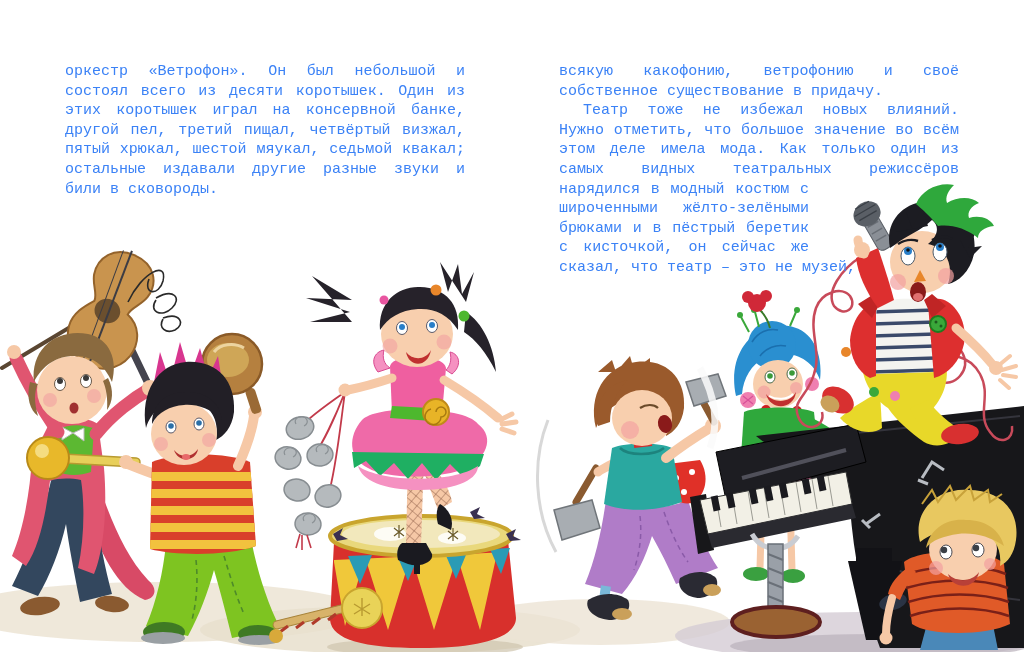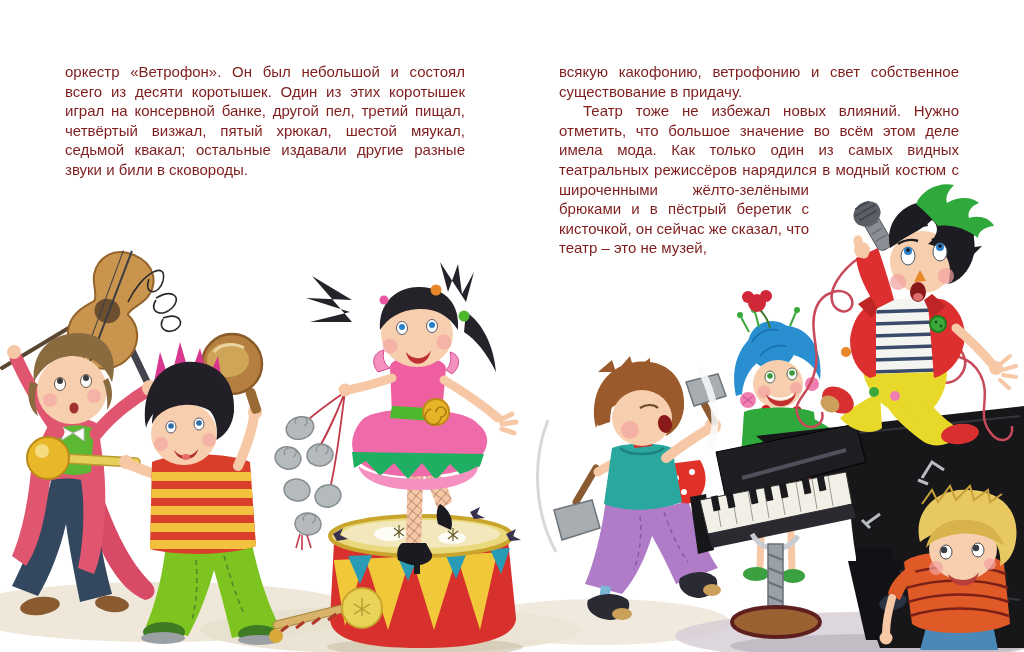--- a/index.html
+++ b/index.html
@@ -1,20 +1,20 @@
 <!DOCTYPE html>
 <html><head>
 <meta charset="utf-8">
 <style>
   html,body{margin:0;padding:0;background:#ffffff;}
   body{width:1024px;height:652px;overflow:hidden;font-family:"Liberation Sans",sans-serif;}
   .spread{position:relative;width:1024px;height:652px;background:#ffffff;}
   svg.illu{position:absolute;left:0;top:0;width:1024px;height:652px;}
   .textcol{position:absolute;top:62px;width:400px;font-size:15px;line-height:19.6px;
-           color:#7f1d1d;text-align:justify;z-index:2;}
+           color:#3b82f6;text-align:justify;z-index:2;font-family:Liberation Mono, monospace;}
   .textcol p{margin:0;padding:0;}
   .textcol p.indent{text-indent:24px;}
   .tc-left{left:65px;}
   .tc-right{left:559px;}
   .fl-a{float:right;width:0;height:79px;}
   .fl-b{float:right;clear:right;width:150px;height:62px;}
 </style>
 </head>
 <body>
 
@@ -440,17 +440,17 @@
     <circle cx="990" cy="564" r="6" fill="#f2a0a0" opacity="0.7"></circle>
     <path d="M948,574 C957,583 972,582 979,572 C976,590 952,590 948,574 Z" fill="#b84038"></path>
   </g>
 </svg>
 
 <div class="textcol tc-left">
   <p>оркестр «Ветрофон». Он был небольшой и состоял всего из десяти коротышек. Один из этих коротышек играл на консервной банке, другой пел, третий пищал, четвёртый визжал, пятый хрюкал, шестой мяукал, седьмой квакал; остальные издавали другие разные звуки и били в сковороды.</p>
 </div>
 
 <div class="textcol tc-right">
-  <p>всякую какофонию, ветрофонию и свет собственное существование в придачу.</p>
+  <p>всякую какофонию, ветрофонию и своё собственное существование в придачу.</p>
   <p class="indent"><span class="fl-a"></span><span class="fl-b"></span><span>Театр тоже не избежал новых влияний. Нужно отметить, что большое значение во всём этом деле имела мода. Как только один из самых видных театральных режиссёров нарядился в модный костюм с широченными жёлто-зелёными брюками и в пёстрый беретик с кисточкой, он сейчас же сказал, что театр – это не музей,</span></p>
 </div>
 
 </div>
 
 </body></html>

